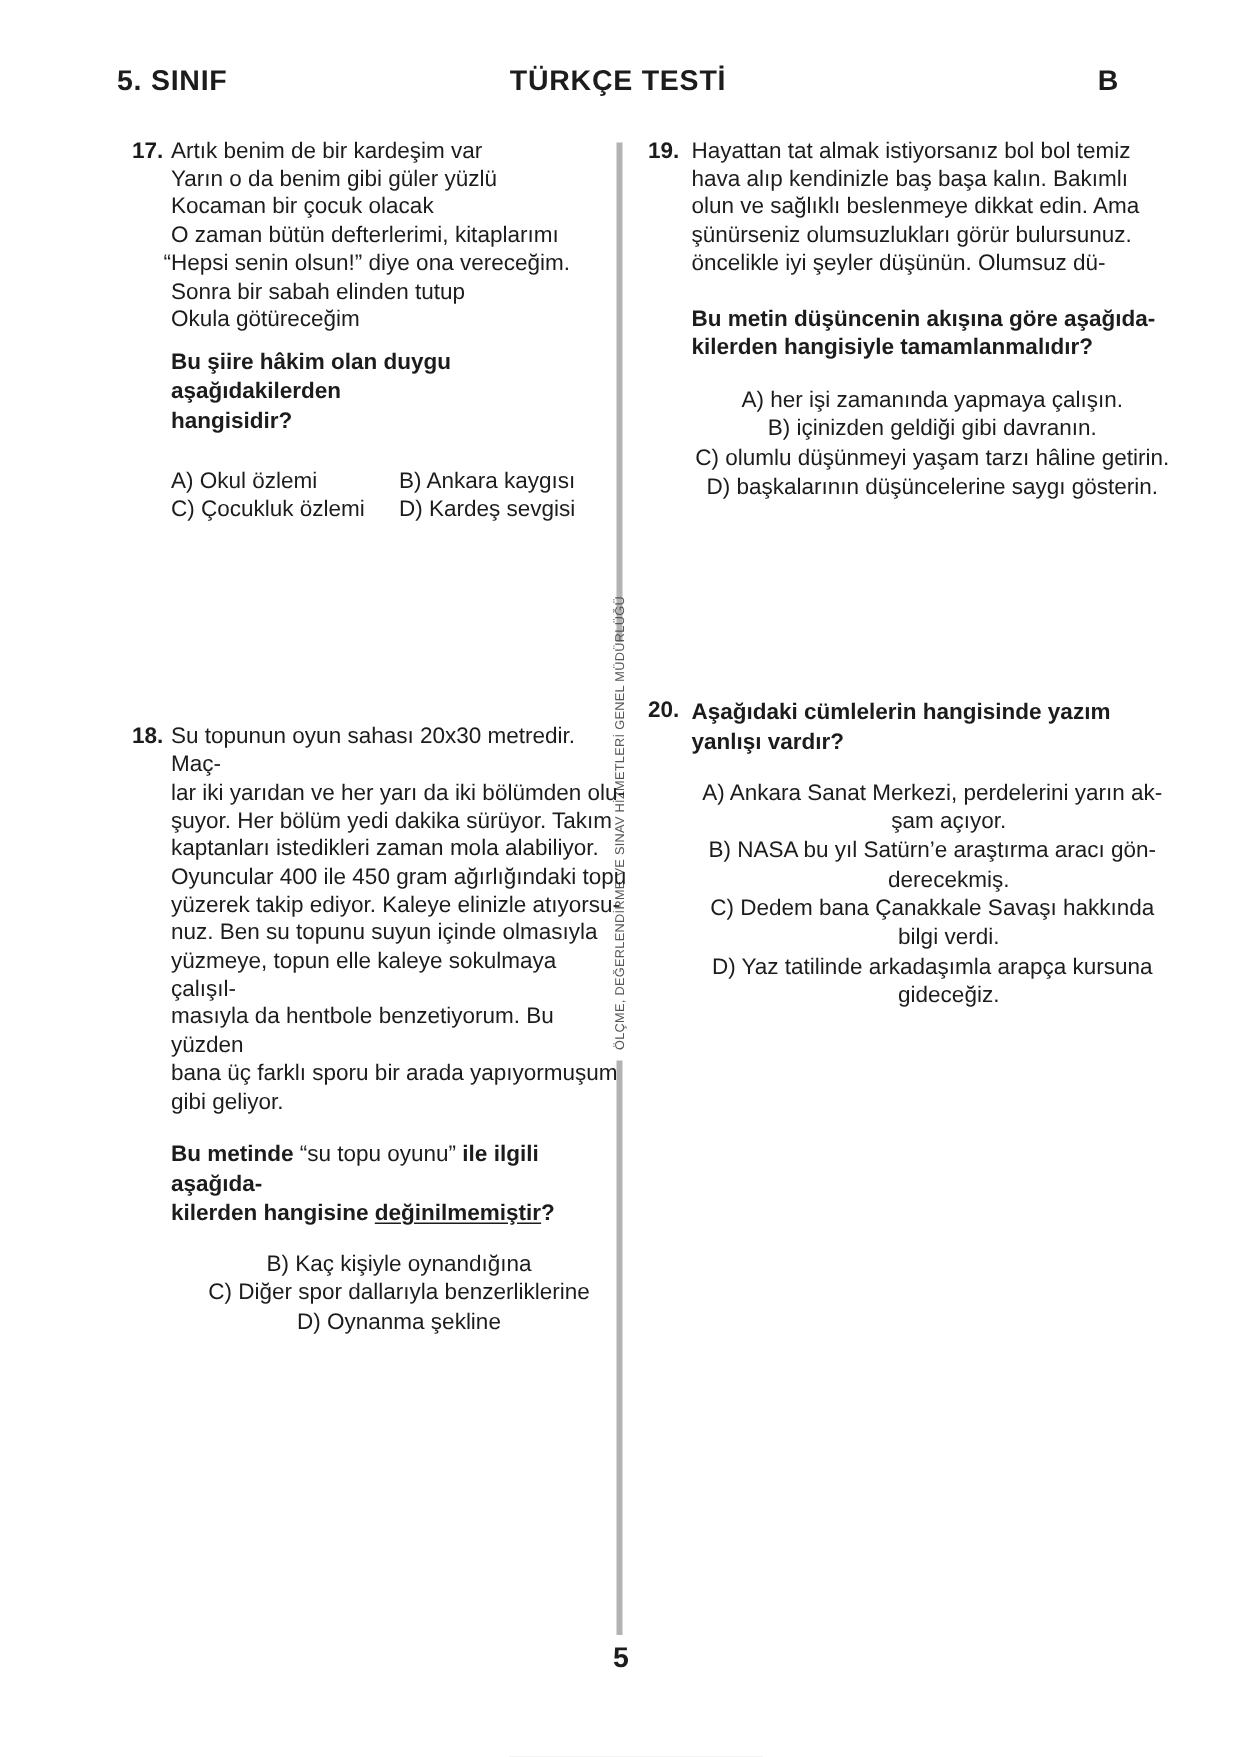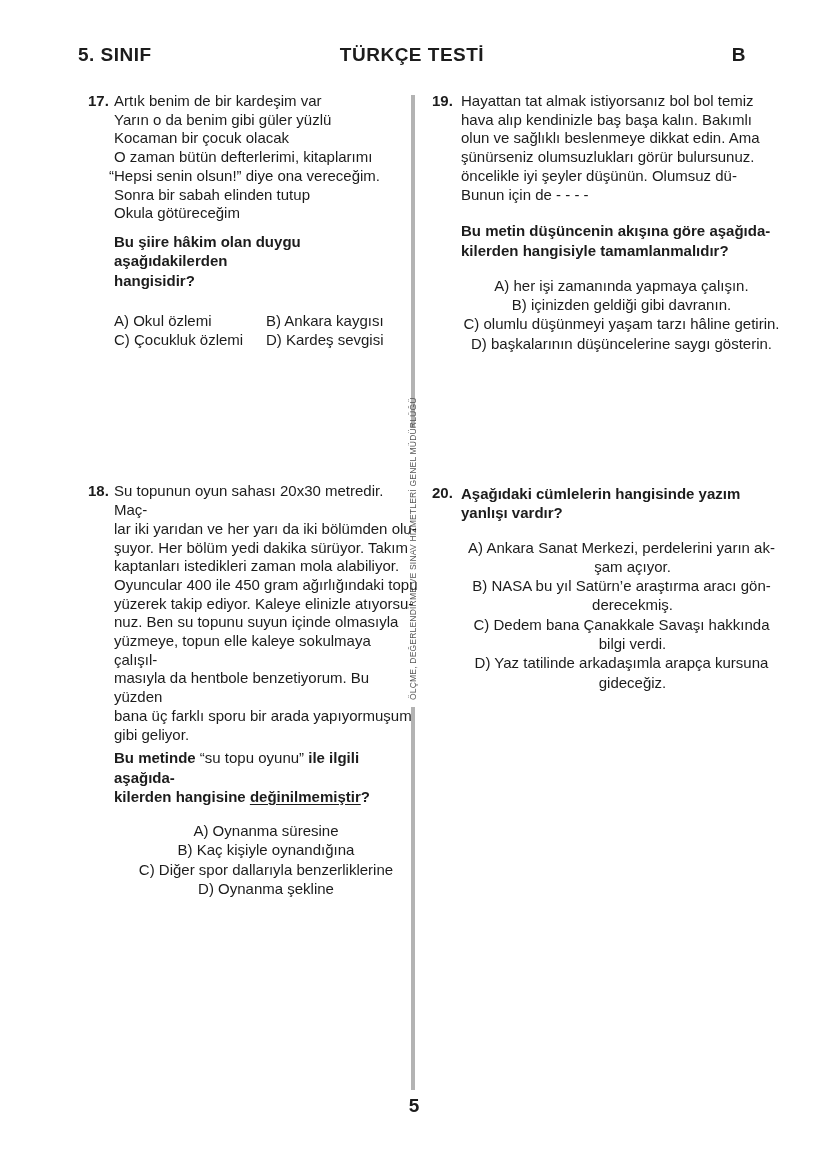--- a/index.html
+++ b/index.html
@@ -80,21 +80,21 @@
     display: grid;
     grid-template-columns: 152px auto;
     margin-top: 21px;
   }
   .options-grid .line { line-height: 19.3px; }
   .opt-wrap2 { padding-left: 22px; }
 
   
   .q17 .stem { margin-top: 9px; }
   .q18 { margin-top: 133px; }
-  .q18 .stem { margin-top: 4px; }
+  .q18 .stem { margin-top: 16px; }
   .q18 .options { margin-top: 15px; }
   .q19 .stem { margin-top: 17px; }
   .q19 .options { margin-top: 16px; }
   .q20 { margin-top: 131px; }
   .q20 .options { margin-top: 15px; }
   .q20 .stem { margin-top: 0; }
 
   
   .page-number {
     position: absolute;
@@ -160,41 +160,39 @@
           <div class="line">yüzmeye, topun elle kaleye sokulmaya çalışıl-</div>
           <div class="line">masıyla da hentbole benzetiyorum. Bu yüzden</div>
           <div class="line">bana üç farklı sporu bir arada yapıyormuşum</div>
           <div class="line">gibi geliyor.</div>
         </div>
         <div class="stem">
           <div class="line"><span>Bu metinde </span><span class="r">“su topu oyunu”</span><span> ile ilgili aşağıda-</span></div>
           <div class="line"><span>kilerden hangisine </span><span class="u">değinilmemiştir</span><span>?</span></div>
         </div>
         <div class="options">
-          <div class="line">A) Oynanma süresine</div>
           <div class="line">B) Kaç kişiyle oynandığına</div>
           <div class="line">C) Diğer spor dallarıyla benzerliklerine</div>
           <div class="line">D) Oynanma şekline</div>
         </div>
       </div>
     </div>
   </div>
 
   <div class="col col-right">
 
     <div class="question q19">
       <div class="qnum">19.</div>
       <div class="qcontent">
         <div class="body">
           <div class="line">Hayattan tat almak istiyorsanız bol bol temiz</div>
           <div class="line">hava alıp kendinizle baş başa kalın. Bakımlı</div>
           <div class="line">olun ve sağlıklı beslenmeye dikkat edin. Ama</div>
           <div class="line">şünürseniz olumsuzlukları görür bulursunuz.</div>
           <div class="line">öncelikle iyi şeyler düşünün. Olumsuz dü-</div>
-          <div class="line">Bunun için de - - - -</div>
         </div>
         <div class="stem">
           <div class="line">Bu metin düşüncenin akışına göre aşağıda-</div>
           <div class="line">kilerden hangisiyle tamamlanmalıdır?</div>
         </div>
         <div class="options">
           <div class="line">A) her işi zamanında yapmaya çalışın.</div>
           <div class="line">B) içinizden geldiği gibi davranın.</div>
           <div class="line">C) olumlu düşünmeyi yaşam tarzı hâline getirin.</div>
           <div class="line">D) başkalarının düşüncelerine saygı gösterin.</div>

